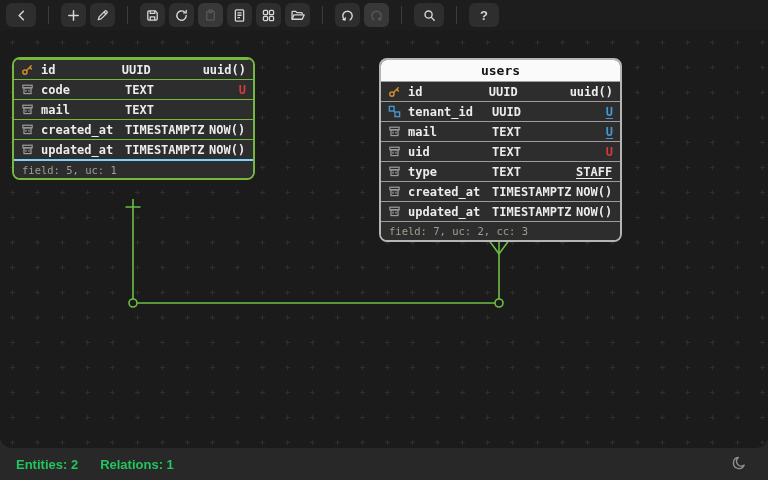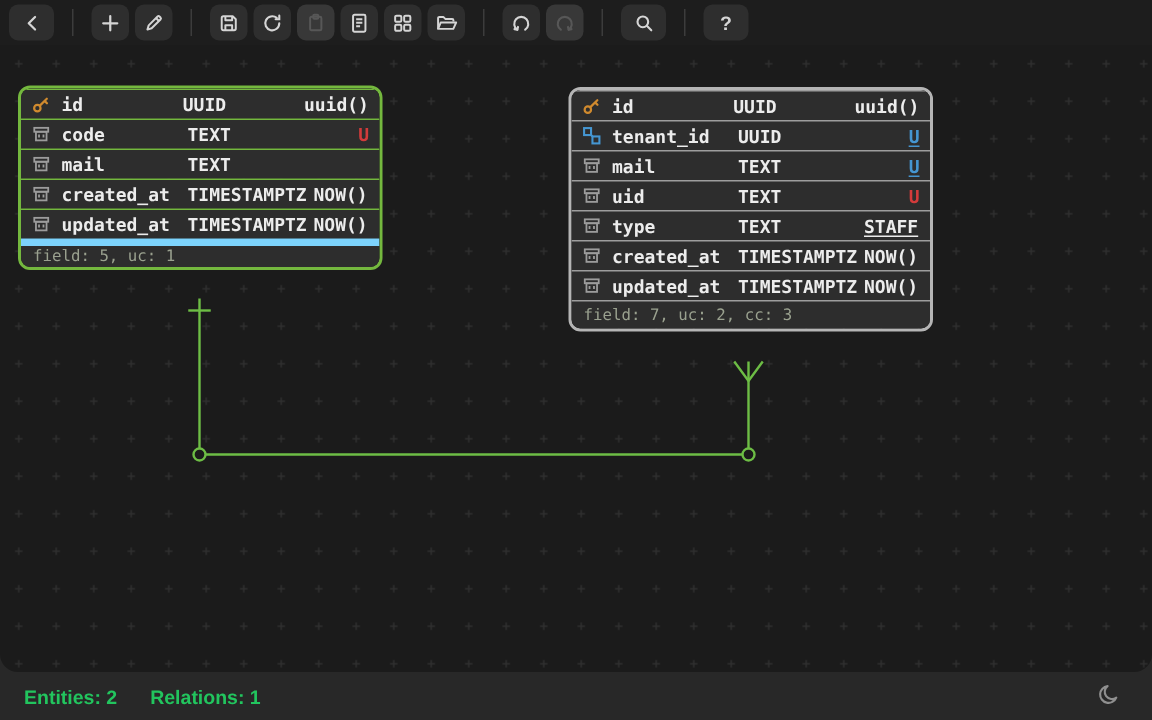--- a/index.html
+++ b/index.html
@@ -53,21 +53,21 @@
   .ftype { width:84px; overflow:hidden; }
   .fextra { flex:1; text-align:left; }
   .fextra.right { text-align:right; }
   .fextra.u-red { color:#d23b3b; }
   .fextra.u-blue { color:#4596d1; text-decoration:underline; text-underline-offset:2px; }
   .fextra.uline { text-decoration:underline; text-underline-offset:2px; }
 
   .entity.green { border:2px solid #74b83e; }
   .entity.green .ehead { background:#8cc75f; }
   .entity.green .erow { border-top:1px solid #74b83e; }
-  .entity.green .efoot { border-top:5px solid #7dd3fc; }
+  .entity.green .efoot { border-top:2px solid #7dd3fc; }
 
   .entity.white { border:2px solid #b5b5b5; }
   .entity.white .ehead { background:#fafafa; }
   .entity.white .erow { border-top:1px solid #9d9d9d; }
   .entity.white .efoot { border-top:1px solid #9d9d9d; }
   .statusbar-wrap { height:44px; margin-top:-12px; background:#282828;
     display:flex; align-items:flex-end; }
   .sb-inner { height:32px; width:100%; display:flex; align-items:center;
     padding:0 16px; gap:22px; color:#22c55e; font-size:13px; font-weight:600; }
   .sb-spacer { flex:1; }
@@ -260,20 +260,21 @@
           </svg>
         </span>
       <span class="fname">updated_at</span>
       <span class="ftype">TIMESTAMPTZ</span>
       <span class="fextra">NOW()</span>
     </div>
     <div class="efoot">field: 5, uc: 1</div>
   </div>
 
   <div class="entity white" style="left:379px; top:28px;">
+    <div class="ehead">users</div>
 
     <div class="erow">
       <span class="ficon">
           <svg width="13" height="13" viewBox="0 0 14 14" fill="none" stroke="#d08a2e" stroke-width="1.6" stroke-linecap="round">
             <circle cx="4.2" cy="9.8" r="2.3"></circle>
             <path d="M6 8l5-5M9.4 4.6l1.7 1.7"></path>
           </svg>
         </span>
       <span class="fname">id</span>
       <span class="ftype">UUID</span>

